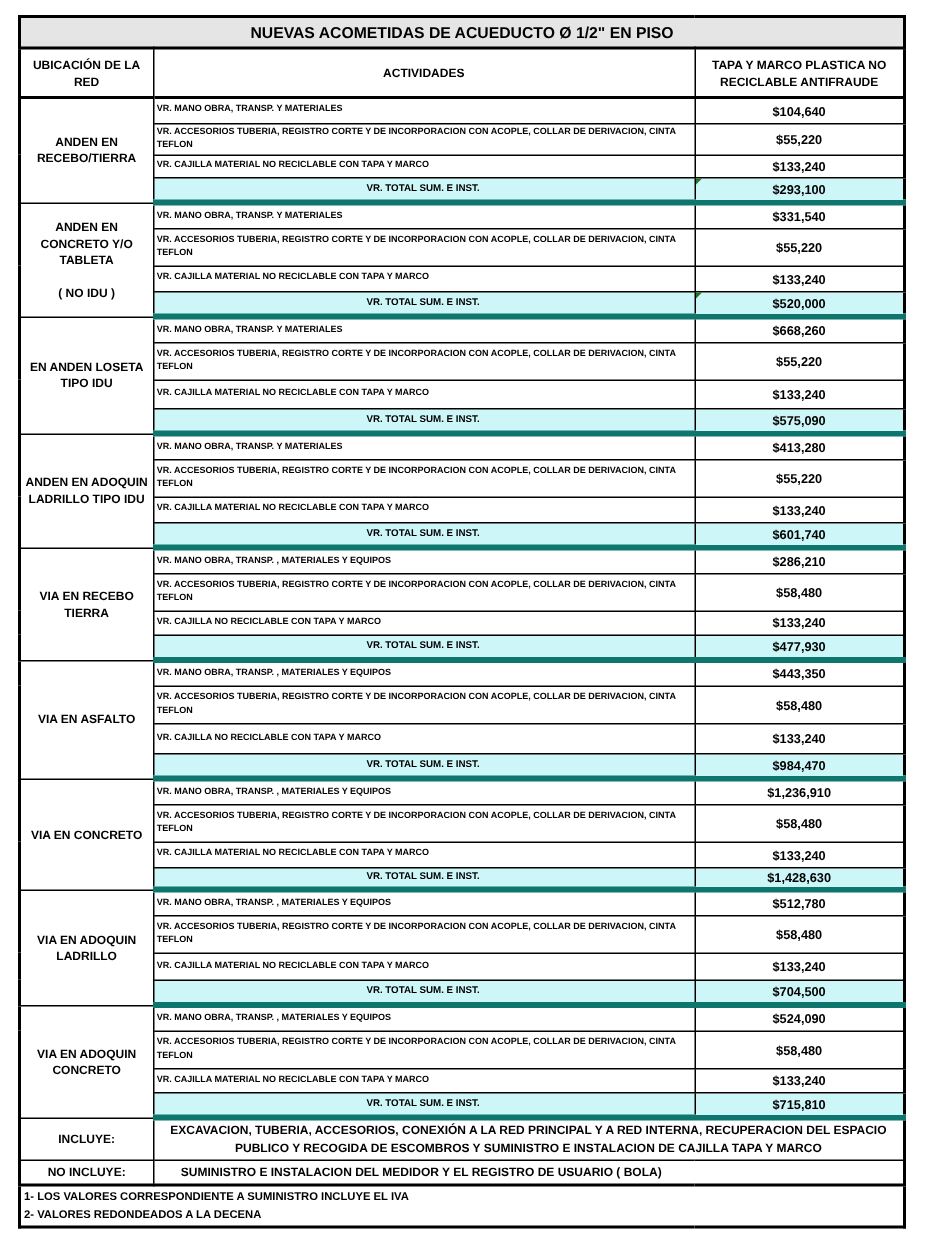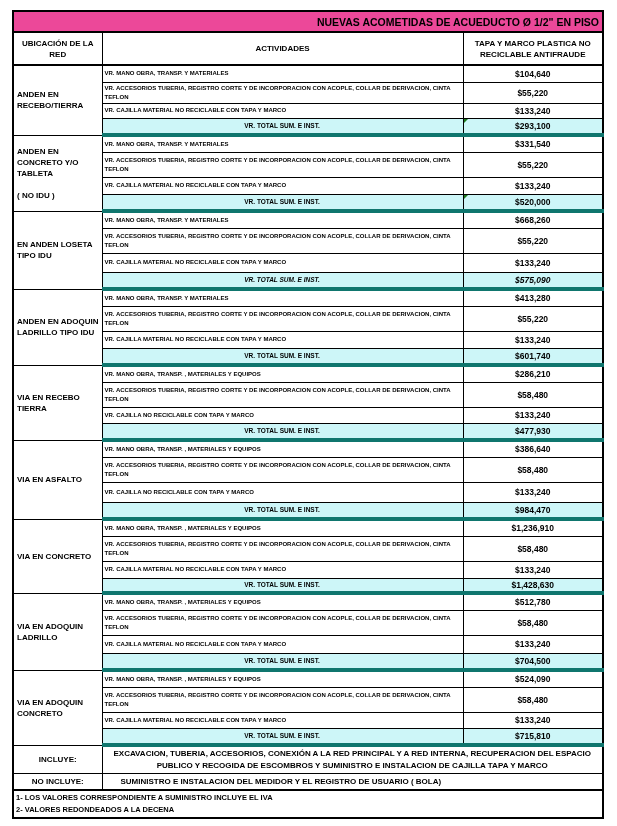--- a/index.html
+++ b/index.html
@@ -2,24 +2,24 @@
 <html><head>
 <meta charset="utf-8">
 <style>
   html, body { margin: 0; padding: 0; background: #ffffff; }
   body { width: 617px; height: 826px; position: relative; overflow: hidden;
          font-family: "Liberation Sans", sans-serif; color: #000; }
   .sheet { position: absolute; left: 12px; top: 10px; width: 590px; }
   table { border-collapse: collapse; width: 590px; table-layout: fixed; }
   td { border: 1px solid #000; padding: 0 3px; font-weight: bold; vertical-align: middle; }
   col.c1 { width: 89px; } col.c2 { width: 361px; } col.c3 { width: 140px; }
-  .title { background: #ec4899; text-align: right; font-size: 10.5px; height: 19px;
+  .title { background: #e5e5e5; text-align: center; font-size: 10.5px; height: 19px;
            border: 2px solid #000; }
   .hdr td { height: 31px; text-align: center; font-size: 8px; line-height: 11px; border-bottom: 2px solid #000; }
-  .loc { text-align: left; font-size: 8px; line-height: 11px; border-left: 2px solid #000; }
+  .loc { text-align: center; font-size: 8px; line-height: 11px; border-left: 2px solid #000; }
   .act { font-size: 6px; line-height: 9px; padding-left: 2px; }
   .val { text-align: center; font-size: 8.5px; border-right: 2px solid #000; }
   .tot td.act { background: #cdf6f8; text-align: center; font-size: 6.5px; }
   .tot td.val { background: #cdf6f8; position: relative; }
   .tot td { border-bottom: 4px solid #0f766e; }
   .mark { position: absolute; left: 0; top: 0; width: 0; height: 0;
           border-top: 4px solid #1e7a1e; border-right: 4px solid transparent; }
   .inc-label { text-align: center; font-size: 8px; border-left: 2px solid #000; }
   .inc-text { text-align: center; font-size: 8px; line-height: 12px; border-right: 2px solid #000; }
   .noinc-text { font-size: 8px; border-right: 2px solid #000; padding-left: 18px; }
@@ -96,21 +96,21 @@
     <td class="val">$668,260</td>
   </tr>
   <tr style="height: 25px;">
     <td class="act">VR. ACCESORIOS TUBERIA, REGISTRO CORTE Y DE INCORPORACION CON ACOPLE, COLLAR DE DERIVACION, CINTA TEFLON</td>
     <td class="val">$55,220</td>
   </tr>
   <tr style="height: 19px;">
     <td class="act">VR. CAJILLA MATERIAL NO RECICLABLE CON TAPA Y MARCO</td>
     <td class="val">$133,240</td>
   </tr>
-  <tr class="tot" style="height: 17px; font-style: italic;">
+  <tr class="tot" style="height: 17px;">
     <td class="act">VR. TOTAL SUM. E INST.</td>
     <td class="val"><span>$575,090</span></td>
   </tr>
 
   <tr class="r0" style="height: 17px;">
     <td class="loc" rowspan="4">
       <span>ANDEN EN ADOQUIN LADRILLO TIPO IDU</span>
       
     </td>
     <td class="act">VR. MANO OBRA, TRANSP. Y MATERIALES</td>
@@ -149,21 +149,21 @@
     <td class="act">VR. TOTAL SUM. E INST.</td>
     <td class="val"><span>$477,930</span></td>
   </tr>
 
   <tr class="r0" style="height: 17px;">
     <td class="loc" rowspan="4">
       <span>VIA EN ASFALTO</span>
       
     </td>
     <td class="act">VR. MANO OBRA, TRANSP. , MATERIALES Y EQUIPOS</td>
-    <td class="val">$386,640</td>
+    <td class="val">$443,350</td>
   </tr>
   <tr style="height: 25px;">
     <td class="act">VR. ACCESORIOS TUBERIA, REGISTRO CORTE Y DE INCORPORACION CON ACOPLE, COLLAR DE DERIVACION, CINTA TEFLON</td>
     <td class="val">$58,480</td>
   </tr>
   <tr style="height: 20px;">
     <td class="act">VR. CAJILLA NO RECICLABLE CON TAPA Y MARCO</td>
     <td class="val">$133,240</td>
   </tr>
   <tr class="tot" style="height: 17px;">

